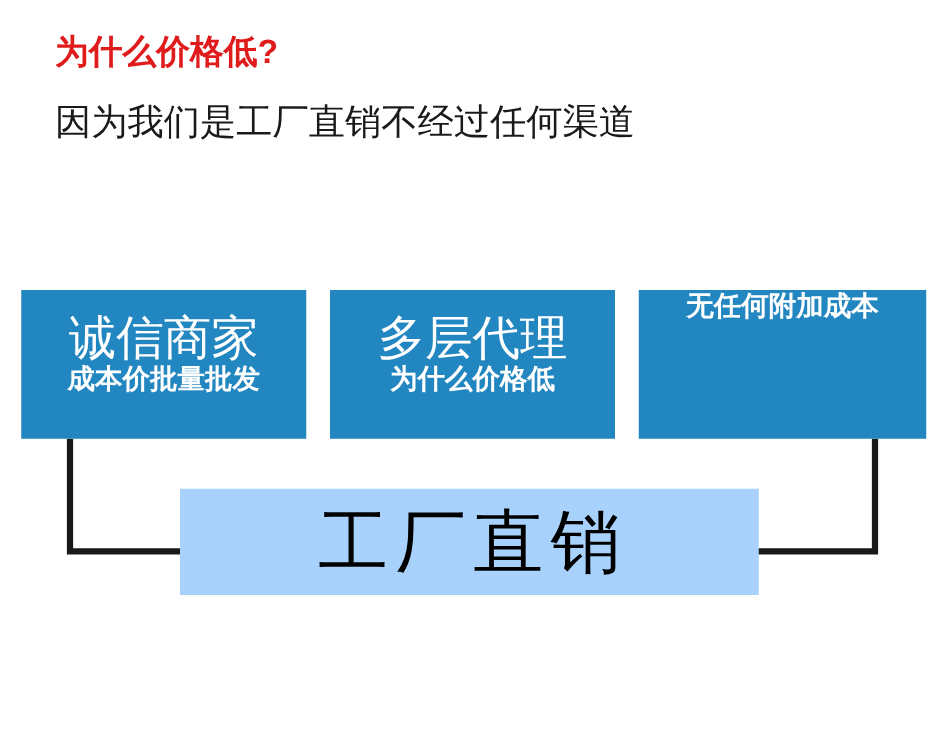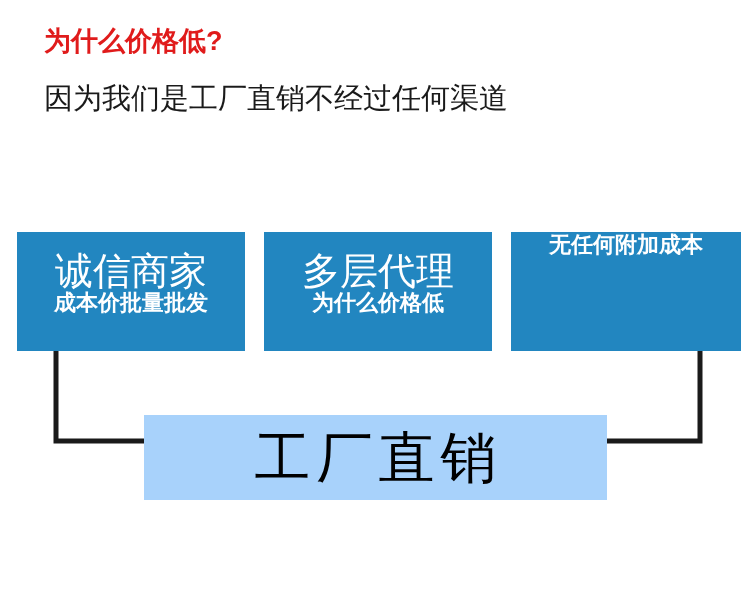--- a/index.html
+++ b/index.html
@@ -87,21 +87,21 @@
     line-height: 1;
     margin-top: 2px;
     letter-spacing: 0px;
     white-space: nowrap;
   }
 
   
   .bottom-box {
     position: absolute;
     left: 144px;
-    top: 415px;
+    top: 391px;
     width: 463px;
     height: 85px;
     background: #a8d2fb;
     display: flex;
     align-items: center;
     justify-content: center;
   }
   .bottom-text {
     color: #000000;
     font-size: 56px;

